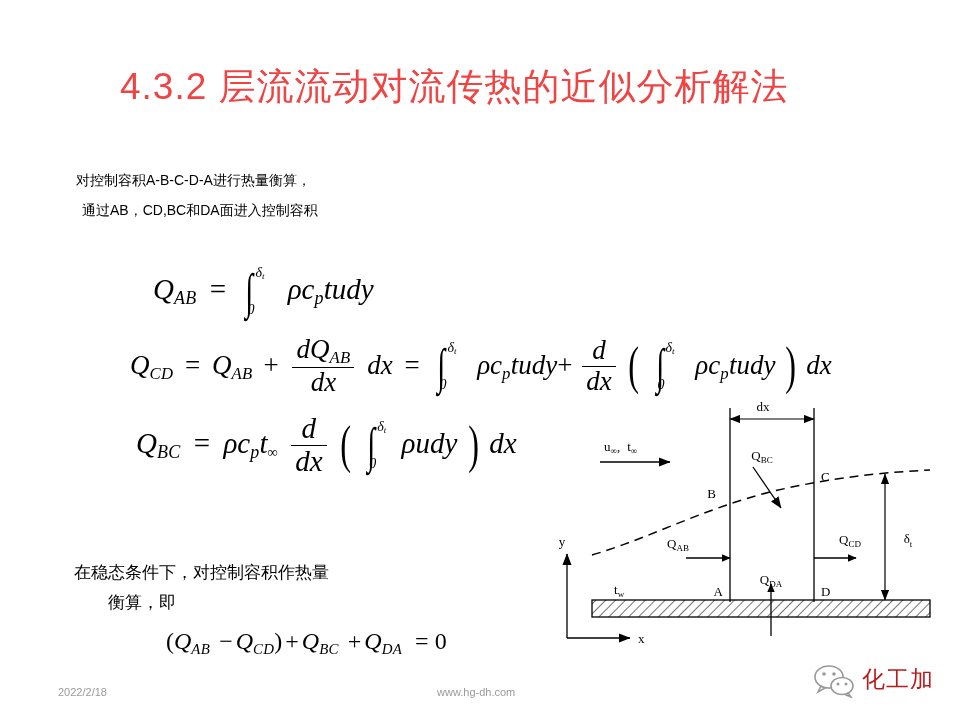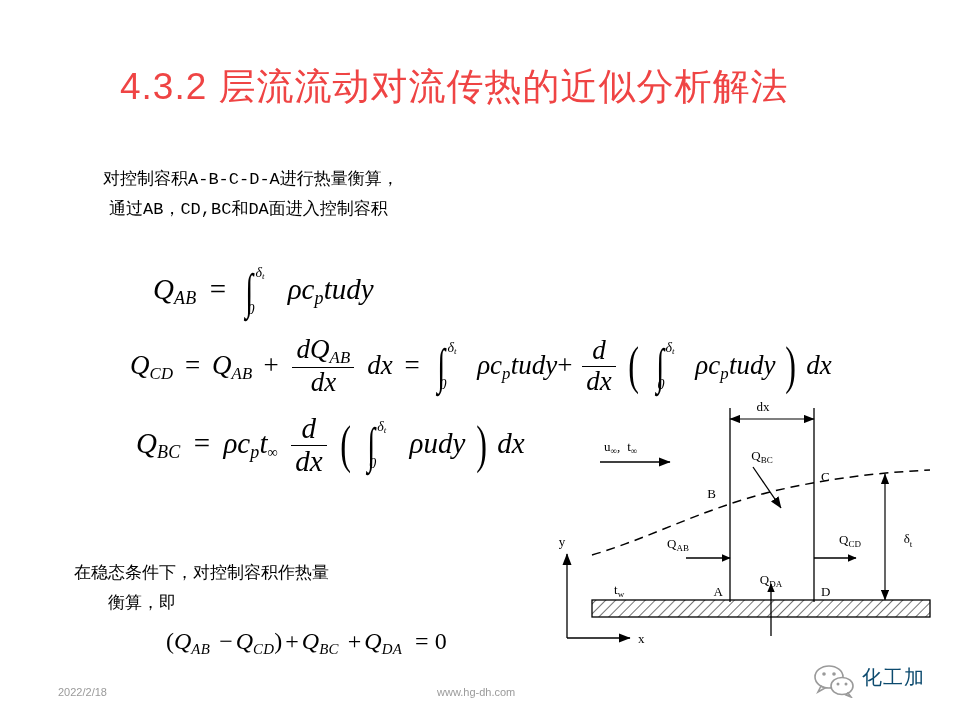--- a/index.html
+++ b/index.html
@@ -28,25 +28,25 @@
     font-weight: 400;
     letter-spacing: 1px;
     color: #ef4444;
     white-space: nowrap;
     margin-left: 40px;
   }
 
   
   #intro-block {
     position: absolute;
-    left: 103px;
+    left: 76px;
     top: 165px;
     width: 430px;
-    font-family: Liberation Mono, monospace;
-    font-size: 17px;
+    font-family: Liberation Sans, sans-serif;
+    font-size: 14px;
     line-height: 30px;
   }
   #intro-block .ln { display: block; white-space: nowrap; }
   #intro-block .ln2 { padding-left: 6px; }
   #intro-block .ln3 { padding-left: 6px; }
 
   
   .eq {
     position: absolute;
     font-family: "Liberation Serif", serif;
@@ -192,22 +192,22 @@
     left: 812px;
     top: 664px;
     width: 140px;
     height: 40px;
   }
   #logo-text {
     position: absolute;
     left: 50px;
     top: 0px;
     font-family: Liberation Serif, serif;
-    font-size: 20px;
-    color: #0c4a6e;
+    font-size: 23px;
+    color: #b91c1c;
     letter-spacing: 1px;
     white-space: nowrap;
   }
 </style>
 </head>
 <body>
 
 <div id="slide">
 
   <div id="slide-title">4.3.2 层流流动对流传热的近似分析解法</div>
@@ -267,21 +267,21 @@
     <span class="frac" style="margin-left:6px;">
       <span class="num">d</span>
       <span class="den">dx</span>
     </span>
     <span class="paren">(</span>
     <span class="intg">
       <span class="sym">∫</span>
       <span class="lim-top"><span>δ</span><span style="font-size:9px;vertical-align:-2px;">t</span></span>
       <span class="lim-bot">0</span>
     </span>
-    <span style="margin-left:8px;">ρudy</span>
+    <span style="">ρudy</span>
     <span class="paren">)</span>
     <span>dx</span>
   </div>
 
 
   <div id="steady-block">
     <span class="ln ln1">在稳态条件下，对控制容积作热量</span>
     <span class="ln ln2">衡算，即</span>
   </div>
 

